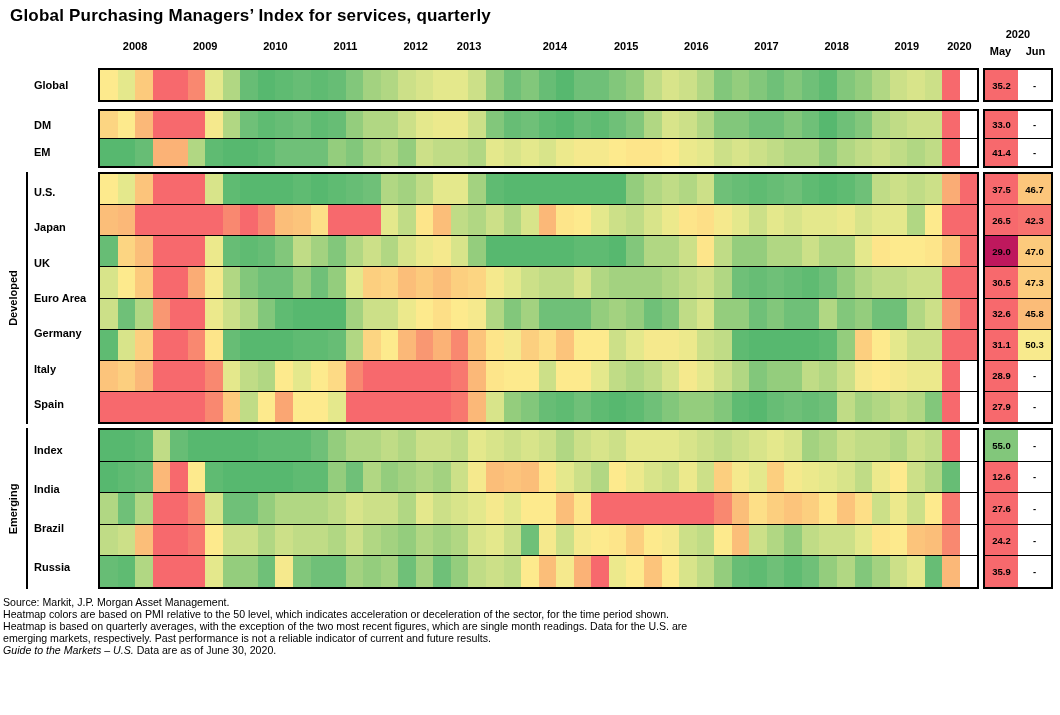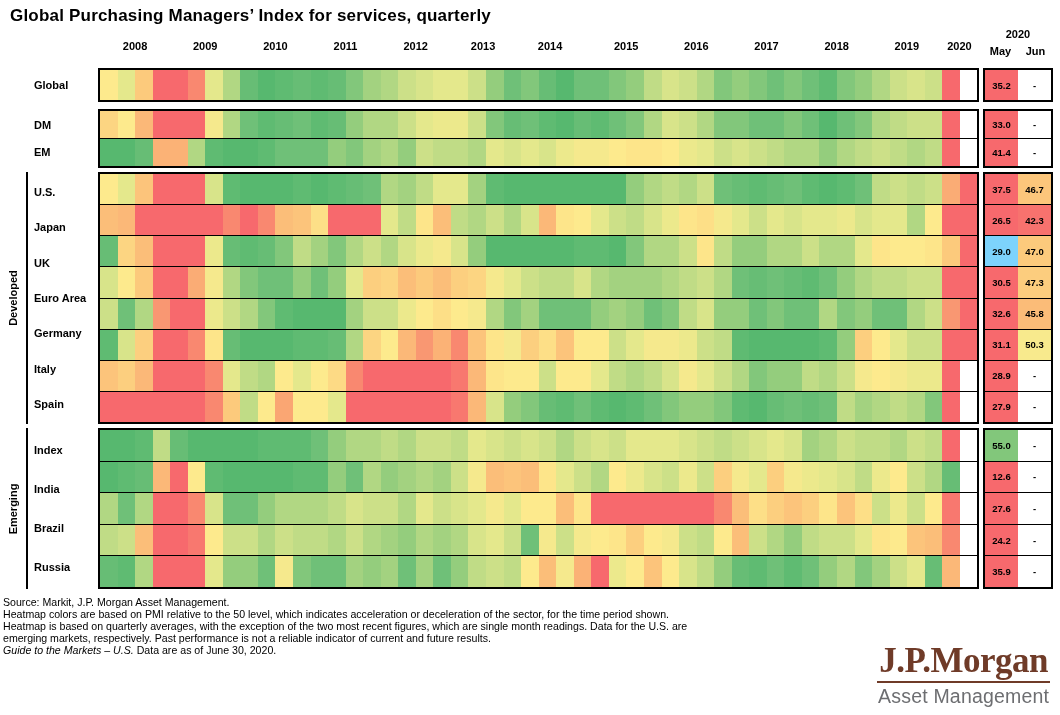--- a/index.html
+++ b/index.html
@@ -42,22 +42,22 @@
 
 <div id="stage">
   <div id="title">Global Purchasing Managers’ Index for services, quarterly</div>
 
   <div id="years">
       <span class="yearlab" style="left: 2px; width: 70.16px;">2008</span>
       <span class="yearlab" style="left: 72.16px; width: 70.16px;">2009</span>
       <span class="yearlab" style="left: 142.32px; width: 70.16px;">2010</span>
       <span class="yearlab" style="left: 212.48px; width: 70.16px;">2011</span>
       <span class="yearlab" style="left: 282.64px; width: 70.16px;">2012</span>
-      <span class="yearlab" style="left: 350px; width: 70.16px;">2013</span>
-      <span class="yearlab" style="left: 417px; width: 70.16px;">2014</span>
+      <span class="yearlab" style="left: 336px; width: 70.16px;">2013</span>
+      <span class="yearlab" style="left: 399px; width: 70.16px; text-align: right;">2014</span>
       <span class="yearlab" style="left: 493.12px; width: 70.16px;">2015</span>
       <span class="yearlab" style="left: 563.28px; width: 70.16px;">2016</span>
       <span class="yearlab" style="left: 633.44px; width: 70.16px;">2017</span>
       <span class="yearlab" style="left: 703.6px; width: 70.16px;">2018</span>
       <span class="yearlab" style="left: 773.76px; width: 70.16px;">2019</span>
       <span class="yearlab" style="left: 843.92px; width: 35.08px;">2020</span>
     </div>
 
   <div id="recent-head">
     <div>2020</div>
@@ -702,21 +702,21 @@
         <div class="mjin">
           <div class="mjrow">
             <div class="mjcell" style="background: rgb(247, 105, 109);">37.5</div>
             <div class="mjcell" style="background: rgb(252, 198, 123);">46.7</div>
           </div>
           <div class="mjrow">
             <div class="mjcell" style="background: rgb(247, 105, 109);">26.5</div>
             <div class="mjcell" style="background: rgb(247, 114, 110);">42.3</div>
           </div>
           <div class="mjrow">
-            <div class="mjcell" style="background: #7dd3fc;">29.0</div>
+            <div class="mjcell" style="background: #be185d;">29.0</div>
             <div class="mjcell" style="background: rgb(252, 202, 124);">47.0</div>
           </div>
           <div class="mjrow">
             <div class="mjcell" style="background: rgb(247, 105, 109);">30.5</div>
             <div class="mjcell" style="background: rgb(252, 205, 126);">47.3</div>
           </div>
           <div class="mjrow">
             <div class="mjcell" style="background: rgb(247, 105, 109);">32.6</div>
             <div class="mjcell" style="background: rgb(251, 188, 120);">45.8</div>
           </div>
@@ -1038,17 +1038,13 @@
   </div>
 
   <div id="footer">
     <div>Source: Markit, J.P. Morgan Asset Management.</div>
     <div>Heatmap colors are based on PMI relative to the 50 level, which indicates acceleration or deceleration of the sector, for the time period shown.</div>
     <div>Heatmap is based on quarterly averages, with the exception of the two most recent figures, which are single month readings. Data for the U.S. are</div>
     <div>emerging markets, respectively. Past performance is not a reliable indicator of current and future results.</div>
     <div><span class="it">Guide to the Markets – U.S.</span><span> Data are as of June 30, 2020.</span></div>
   </div>
 
-  <div id="logo">
-    <div class="brand" style="color: rgb(111, 59, 40); border-bottom-color: rgb(111, 59, 40);">J.P.Morgan</div>
-    <div class="sub" style="color: rgb(109, 110, 113);">Asset Management</div>
-  </div>
 </div>
 
 </body></html>

